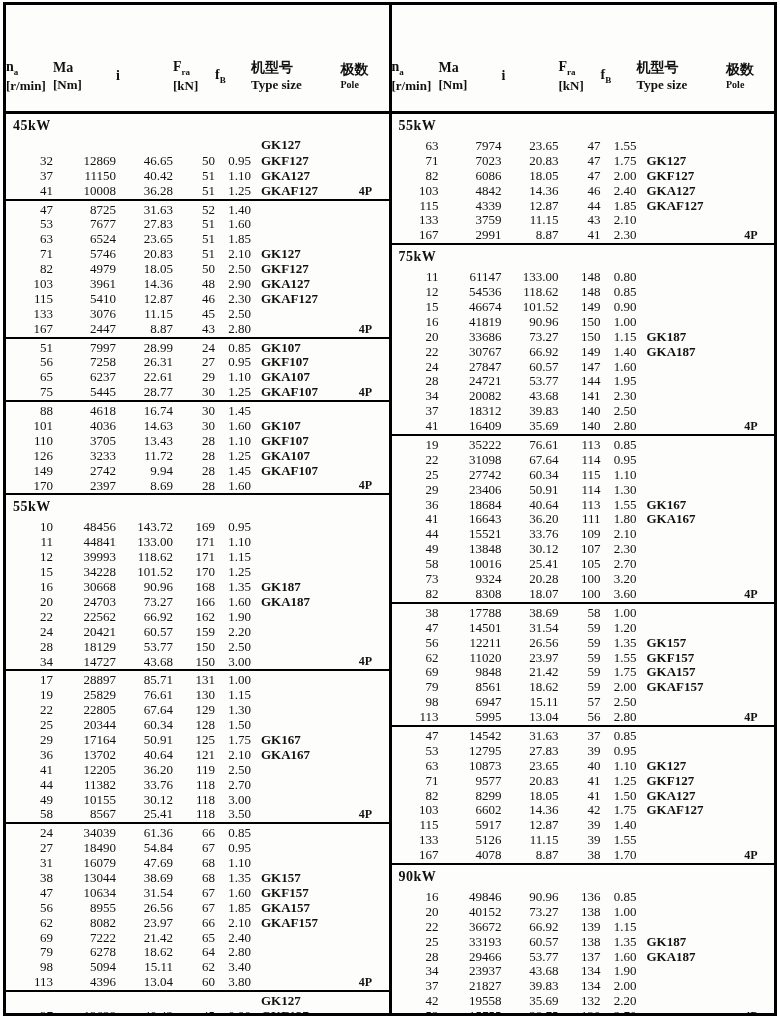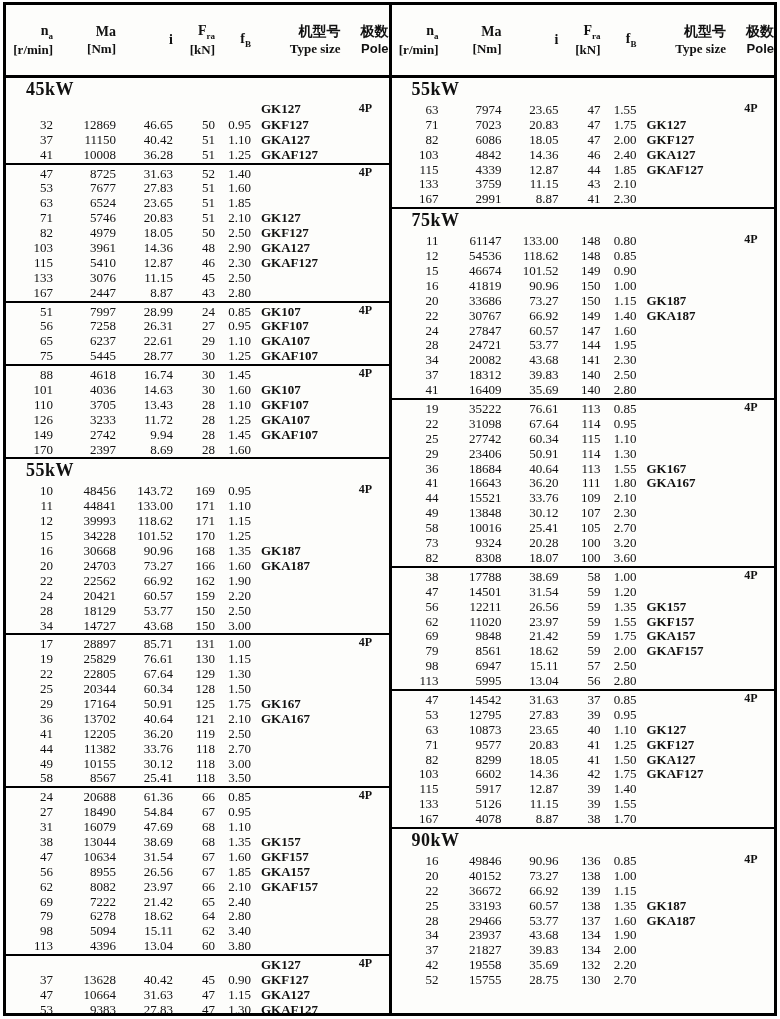--- a/index.html
+++ b/index.html
@@ -6,33 +6,33 @@
   body{width:780px;height:1019px;overflow:hidden;
        font-family:"Liberation Serif","DejaVu Serif",serif;color:#111;}
   .page{box-sizing:border-box;margin:2px 3px;width:774px;height:1014px;
         border:3px solid #000;background:#fdfdfb;display:flex;}
   .half{flex:1 1 0;display:flex;flex-direction:column;overflow:hidden;min-width:0;}
   .divider{width:3px;background:#000;flex:0 0 auto;}
 
   
   .hdr{flex:0 0 70px;border-bottom:3px solid #000;display:grid;
        grid-template-columns:47px 63px 57px 42px 36px 1fr 48px;
-       align-items:center;text-align:right;}
+       align-items:center;text-align:left;margin-top:36px;}
   .hcell{line-height:1.25;}
   .hsym{font-weight:bold;font-size:14px;}
   .hsym sub{font-size:9px;}
   .hunit{font-weight:bold;font-size:13px;}
-  .mono{font-family:Liberation Sans, sans-serif;font-size:13px;}
+  .mono{font-family:Liberation Serif, serif;font-size:10px;}
 
   
   .stitle{flex:0 0 23px;height:23px;line-height:23px;font-weight:bold;
-          font-size:18px;padding-left:20px;letter-spacing:0.5px;}
+          font-size:14px;padding-left:7px;letter-spacing:0.5px;}
 
   
-  .group{display:flex;align-items:flex-start;border-bottom:2px solid #000;}
+  .group{display:flex;align-items:flex-end;border-bottom:2px solid #000;}
   .half > .group:last-child{border-bottom:none;}
   .rows{flex:1 1 auto;padding:1px 0;min-width:0;}
   .row{display:grid;grid-template-columns:47px 63px 57px 42px 36px 10px 1fr;
        height:14.9px;align-items:center;font-size:13px;white-space:nowrap;}
   .num{text-align:right;}
   .type{font-weight:bold;font-size:13px;text-align:left;overflow:hidden;}
   .pole{flex:0 0 46px;display:flex;align-items:center;justify-content:center;
         font-weight:bold;font-size:12px;}
 </style>
 </head>
@@ -484,21 +484,21 @@
             <span class="sp"></span>
             <span class="type"></span>
           </div>
         </div>
         <div class="pole">4P</div>
       </div>
       <div class="group">
         <div class="rows">
           <div class="row">
             <span class="num">24</span>
-            <span class="num">20688</span>
+            <span class="num">34039</span>
             <span class="num">61.36</span>
             <span class="num">66</span>
             <span class="num">0.85</span>
             <span class="sp"></span>
             <span class="type"></span>
           </div>
           <div class="row">
             <span class="num">27</span>
             <span class="num">18490</span>
             <span class="num">54.84</span>

